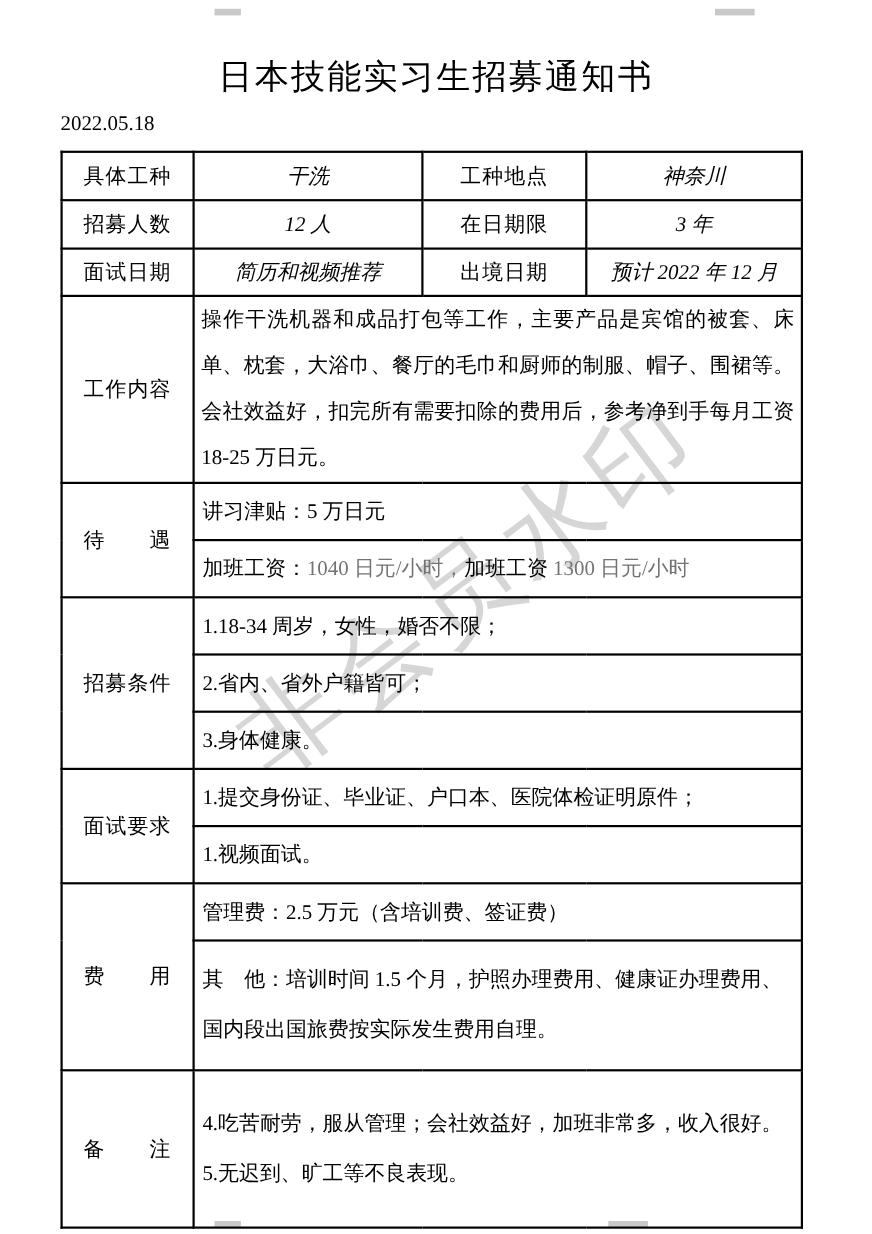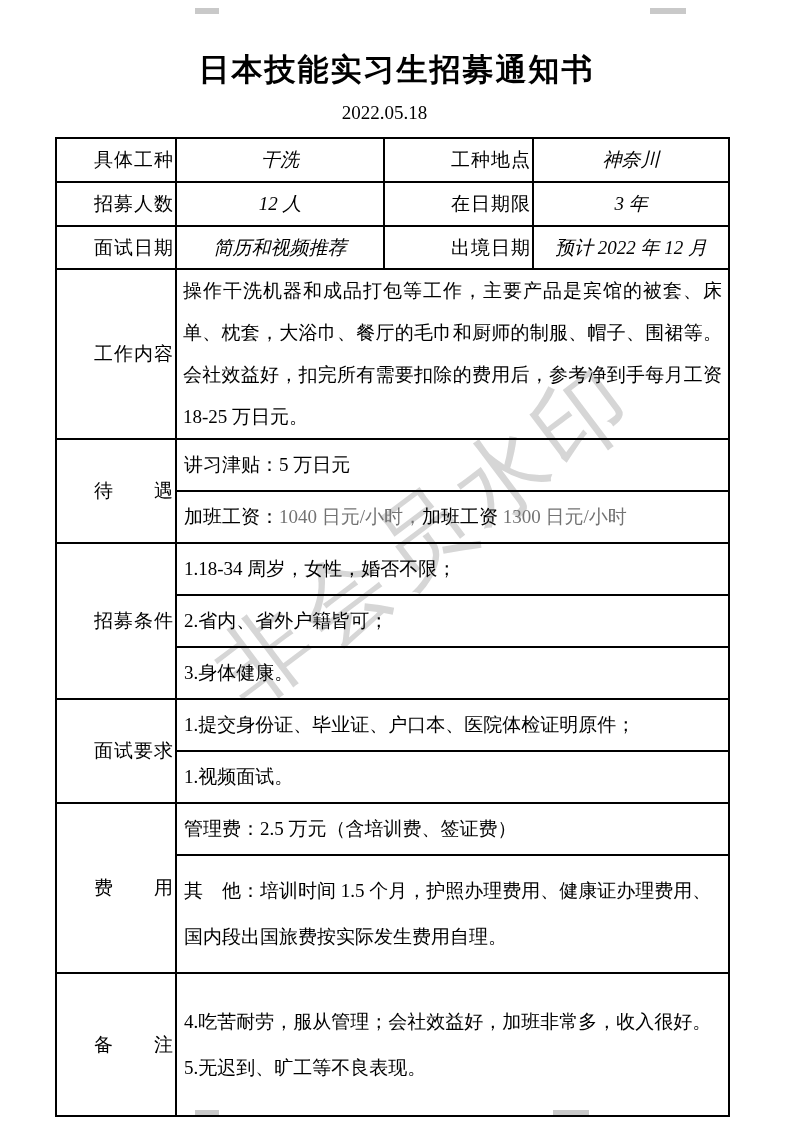--- a/index.html
+++ b/index.html
@@ -4,41 +4,41 @@
 <style>
   html,body{margin:0;padding:0;}
   body{
     width:793px;height:1122px;background:#ffffff;position:relative;
     font-family:"Liberation Serif","DejaVu Serif",serif;color:#000;
     overflow:hidden;
   }
   .page{position:absolute;inset:0;}
   .doc-title{
     position:absolute;top:50px;left:0;width:793px;text-align:center;
-    font-size:31px;font-weight:bold;letter-spacing:2px;line-height:40px;
+    font-size:31px;font-weight:normal;letter-spacing:2px;line-height:40px;
   }
   .doc-date{
-    position:absolute;top:102px;left:55px;width:673px;text-align:center;
+    position:absolute;top:102px;left:55px;width:673px;text-align:left;
     font-size:19px;padding-right:14px;box-sizing:border-box;
   }
   .watermark{
     position:absolute;left:228px;top:622px;
     font-size:92px;letter-spacing:7px;white-space:nowrap;
     color:#9e9e9e;opacity:0.42;
     transform:rotate(-37deg);transform-origin:0 50%;
     font-family:"Liberation Sans","DejaVu Sans",sans-serif;
     pointer-events:none;z-index:1;
   }
   table.notice{
     position:absolute;left:55px;top:137px;width:673px;
     border-collapse:collapse;table-layout:fixed;z-index:2;
     font-size:19px;background:transparent;
   }
   td{border:2px solid #000;background:transparent;overflow:hidden;}
-  td.lab{text-align:right;vertical-align:middle;letter-spacing:1px;}
+  td.lab{text-align:center;vertical-align:middle;letter-spacing:1px;}
   td.val{text-align:center;vertical-align:middle;font-style:italic;}
   td.txt{text-align:left;vertical-align:middle;padding:12px 7px;}
   td.just{
     text-align:justify;text-justify:inter-character;line-height:42px;
     vertical-align:middle;padding:0 6px;margin-top:44px;
   }
   td.multi{line-height:46px;}
   .red{color:#737373;}
   .artifact{position:absolute;background:#c9c9c9;z-index:0;}
   .art-1{left:195px;top:8px;width:24px;height:6px;}

